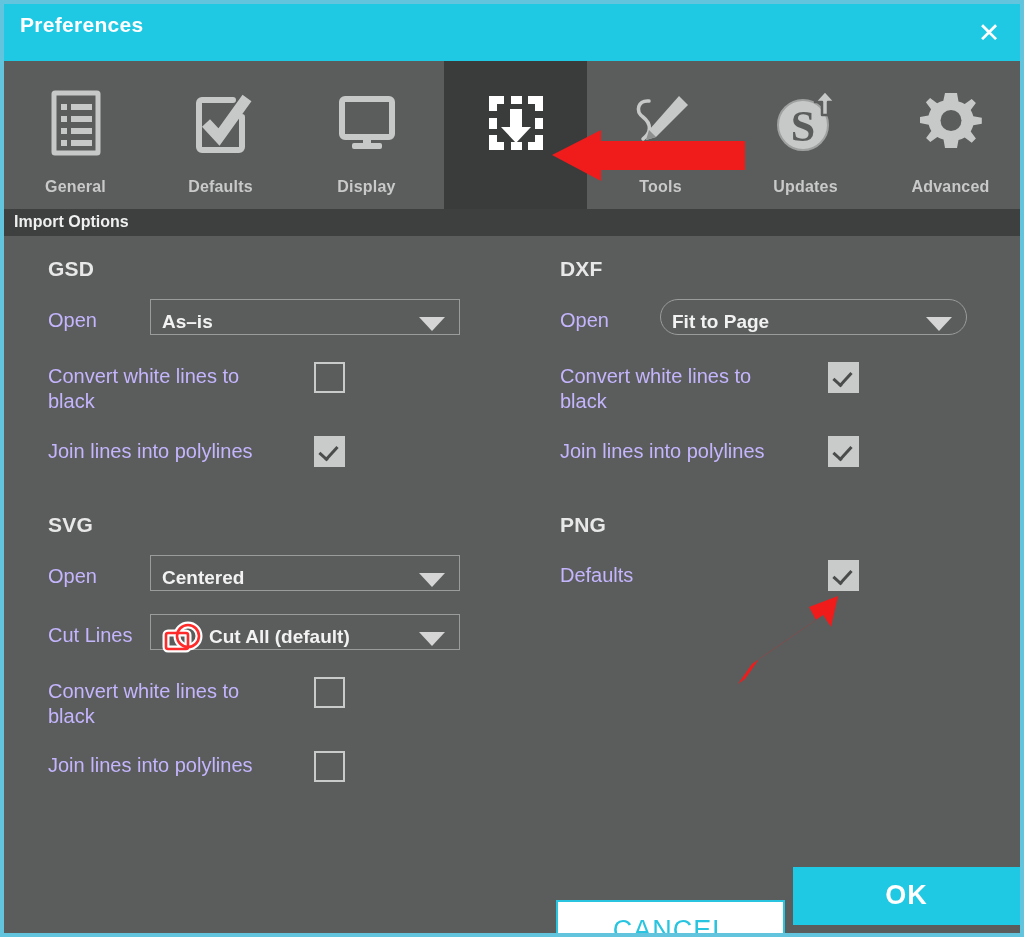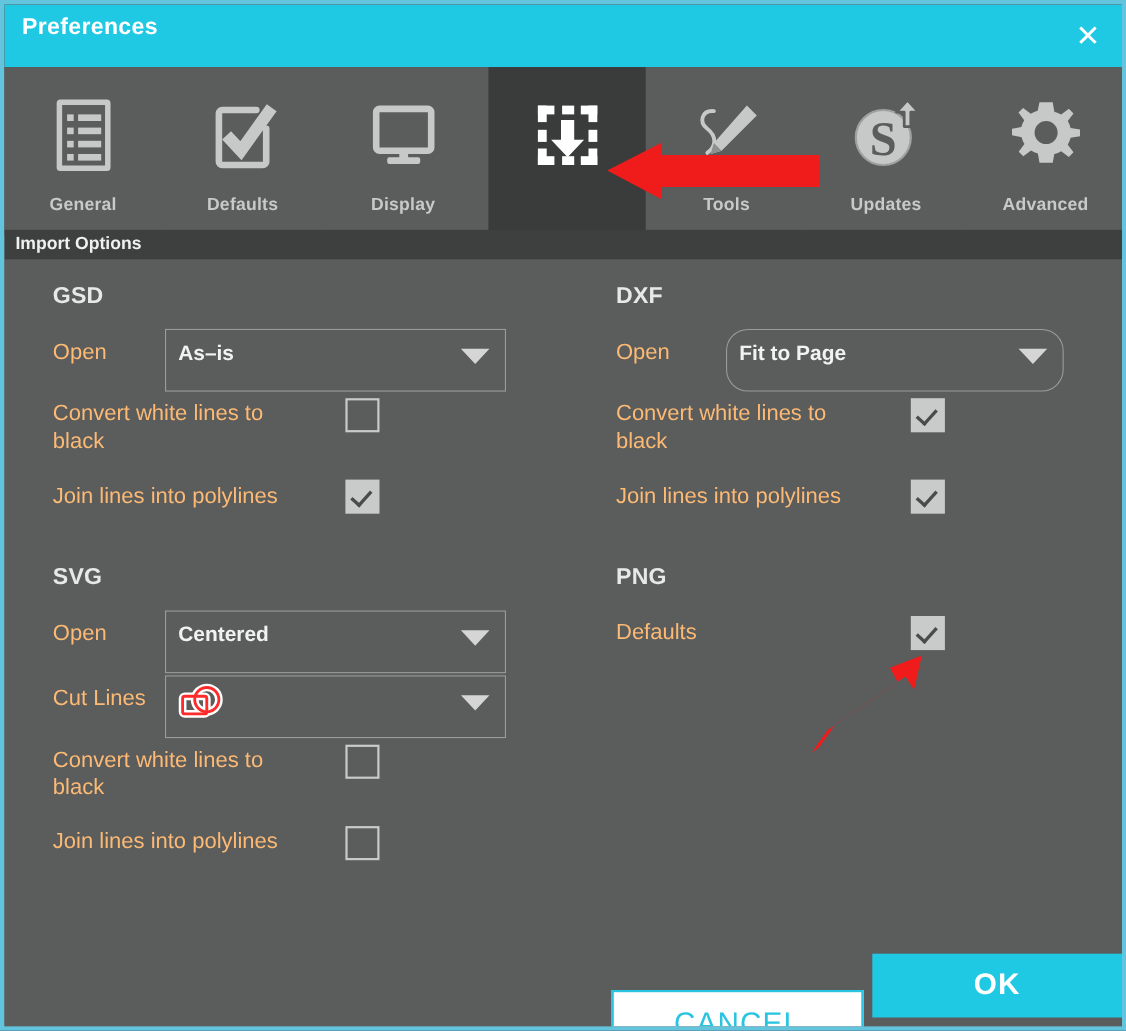--- a/index.html
+++ b/index.html
@@ -137,30 +137,30 @@
     position: absolute;
     font-size: 21px;
     font-weight: bold;
     color: #e8e8e8;
     letter-spacing: 0.2px;
     white-space: nowrap;
   }
   .row-label {
     position: absolute;
     font-size: 20px;
-    color: #fdba74;
+    color: #c4b5fd;
     line-height: 25px;
     white-space: pre-line;
   }
 
   
   .dropdown {
     position: absolute;
     box-sizing: border-box;
-    height: 57px;
+    height: 36px;
     border: 1px solid #9a9c9c;
     background: #5b5d5d;
     cursor: pointer;
   }
   .dropdown-value {
     position: absolute;
     left: 11px;
     top: 11px;
     right: 52px;
     font-size: 19px;
@@ -400,20 +400,21 @@
           <g stroke="#ffffff" stroke-width="7" fill="none" stroke-linejoin="round">
             <rect x="6" y="13" width="22" height="16" rx="2"></rect>
             <circle cx="28" cy="16" r="11"></circle>
           </g>
           <g stroke="#ff2b2b" stroke-width="2.6" fill="none" stroke-linejoin="round">
             <rect x="6" y="13" width="22" height="16" rx="2"></rect>
             <circle cx="28" cy="16" r="11"></circle>
           </g>
         </svg>
       </span>
+      <span class="dropdown-value with-icon">Cut All (default)</span>
       <span class="dropdown-arrow"></span>
     </div>
     <div class="row-label" style="left:44px; top:443px; width:250px;">Convert white lines to
 black</div>
     <div class="checkbox off" style="left:310px; top:441px;"></div>
     <div class="row-label" style="left:44px; top:517px;">Join lines into polylines</div>
     <div class="checkbox off" style="left:310px; top:515px;"></div>
 
     <div class="group-title" style="left:556px; top:277px;">PNG</div>
     <div class="row-label" style="left:556px; top:327px;">Defaults</div>

